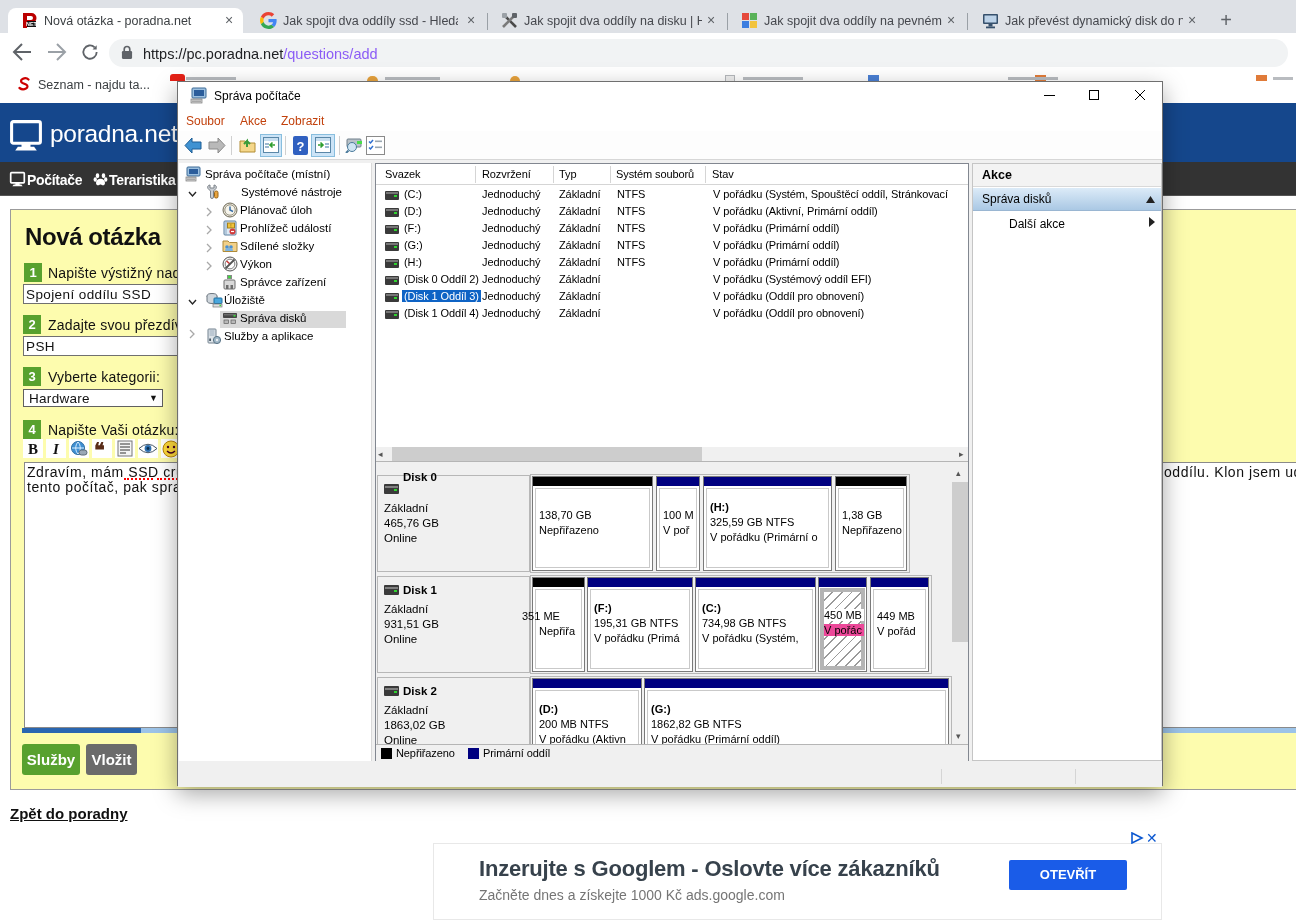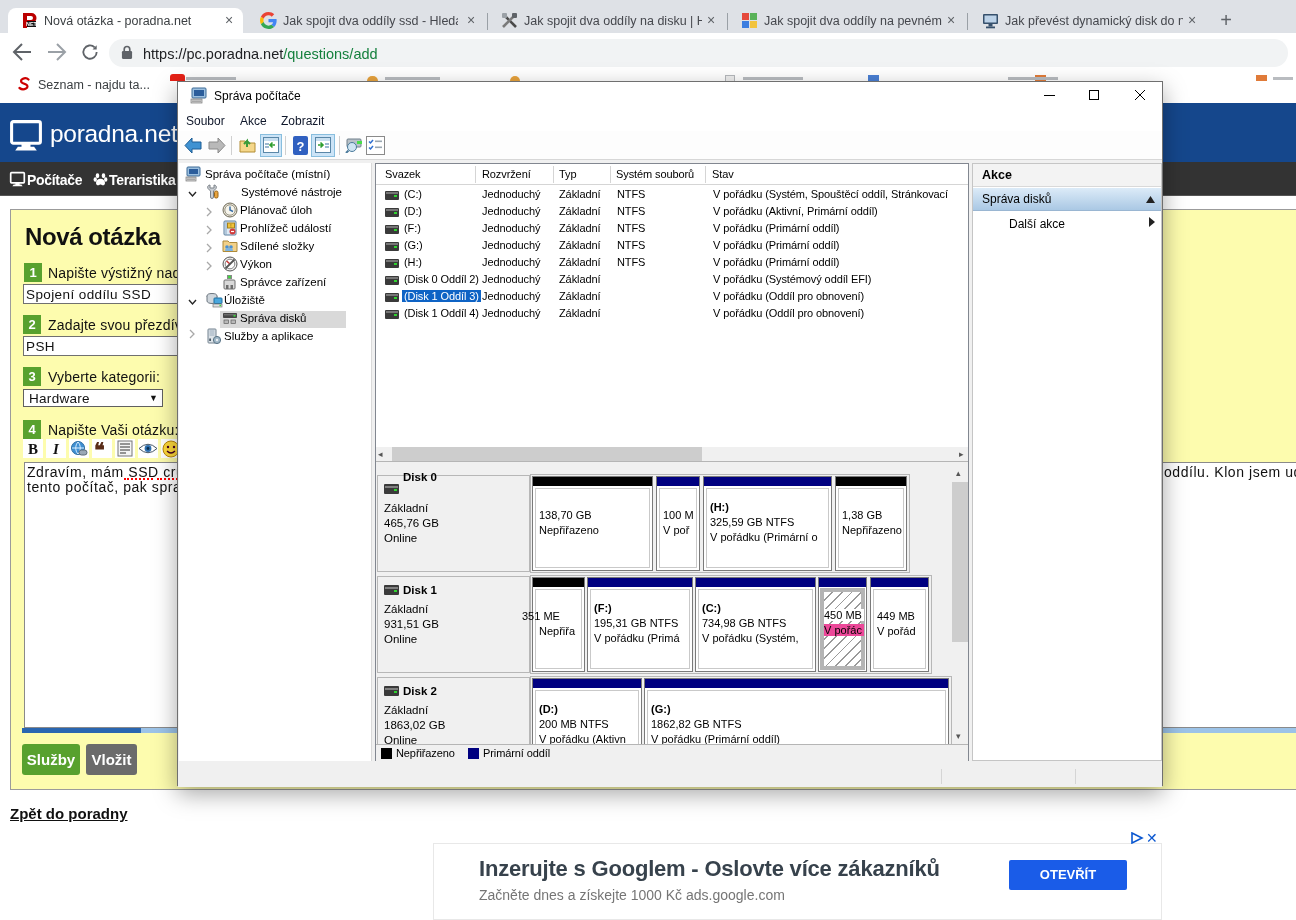--- a/index.html
+++ b/index.html
@@ -85,21 +85,21 @@
     </svg>
 <svg class="abs" style="left:79px;top:42px" width="22" height="20" viewBox="0 0 24 24">
       <path d="M17.6 6.4 A8 8 0 1 0 20 12" stroke="#5f6368" stroke-width="2.2" fill="none"></path>
       <path d="M20 4 v5 h-5 z" fill="#5f6368"></path>
     </svg>
 <div class="abs" style="left:109px;top:39px;width:1179px;height:28px;background:#f1f3f4;border-radius:14px"></div>
 <svg class="abs" style="left:121px;top:45px" width="12" height="15" viewBox="0 0 13 16">
       <rect x="1" y="6.5" width="11" height="8.5" rx="1.2" fill="#5f6368"></rect>
       <path d="M3.5 7 V4.5 a3 3 0 0 1 6 0 V7" stroke="#5f6368" stroke-width="1.8" fill="none"></path>
     </svg>
-<div class="abs" style="left:143px;top:46px;font-size:14.5px;color:#202124">https://pc.poradna.net<span style="color:#15803d">/questions/add</span></div>
+<div class="abs" style="left:143px;top:46px;font-size:14.5px;color:#202124">https://pc.poradna.net<span style="color:#8b5cf6">/questions/add</span></div>
 
 <svg class="abs" style="left:17px;top:77px" width="14" height="14" viewBox="0 0 14 14">
       <path d="M11.5 2.5 C10 1 7.5 1 5.5 2 C3.5 3 3.5 5 5.5 6 L9 7.5 C11 8.5 11 10.5 9 11.5 C7 12.5 4.5 12.5 2.5 11" stroke="#c00" stroke-width="2.2" fill="none" stroke-linecap="round"></path>
     </svg>
 <div class="abs" style="left:38px;top:78px;font-size:12.5px;color:#3c4043">Seznam - najdu ta...</div>
 
 <div class="abs" style="left:170px;top:74px;width:15px;height:7px;background:#e62117;border-radius:3px 3px 0 0"></div>
 <div class="abs" style="left:367px;top:76px;width:11px;height:5px;background:#e8a33d;border-radius:5px 5px 0 0"></div>
 <div class="abs" style="left:510px;top:76px;width:10px;height:5px;background:#e8a33d;border-radius:5px 5px 0 0"></div>
 <div class="abs" style="left:725px;top:75px;width:10px;height:6px;background:#eee;border:1px solid #b5b8bc;border-bottom:none"></div>
@@ -225,21 +225,21 @@
         <rect x="1" y="12" width="11" height="4" fill="#d6d6d6" stroke="#7a7a7a" stroke-width="0.7"></rect>
         <path d="M2 13 h9 M2 14.5 h9" stroke="#8a8a8a" stroke-width="0.6"></path>
       </svg>
   <div class="abs" style="left:36px;top:7px;font-size:12px;color:#000">Správa počítače</div>
   <div class="abs" style="left:866px;top:13px;width:11px;height:1px;background:#000"></div>
   <div class="abs" style="left:911px;top:8px;width:10px;height:10px;border:1px solid #000"></div>
   <svg class="abs" style="left:956px;top:7px" width="12" height="12" viewBox="0 0 12 12">
         <path d="M1 1 L11 11 M11 1 L1 11" stroke="#000" stroke-width="1"></path>
       </svg>
 
-  <div class="abs" style="left:0;top:27px;width:984px;height:22px;background:#fff;font-size:12px;color:#0f172a">
+  <div class="abs" style="left:0;top:27px;width:984px;height:22px;background:#fff;font-size:12px;color:#c2410c">
     <span class="abs" style="left:8px;top:5px">Soubor</span>
     <span class="abs" style="left:62px;top:5px">Akce</span>
     <span class="abs" style="left:103px;top:5px">Zobrazit</span>
     <span class="abs" style="left:166px;top:20px">Nápověda</span>
   </div>
 
   <div class="abs" style="left:0;top:49px;width:984px;height:29px;background:#fdfdfd;border-bottom:1px solid #d7d7d7" id="toolbar">
     <svg class="abs" style="left:6px;top:6px" width="18" height="17" viewBox="0 0 18 17">
           <path d="M8 1 L1 8.5 L8 16 V12 H17 V5 H8 z" fill="#3f92d2" stroke="#1c5c94"></path>
         </svg>

